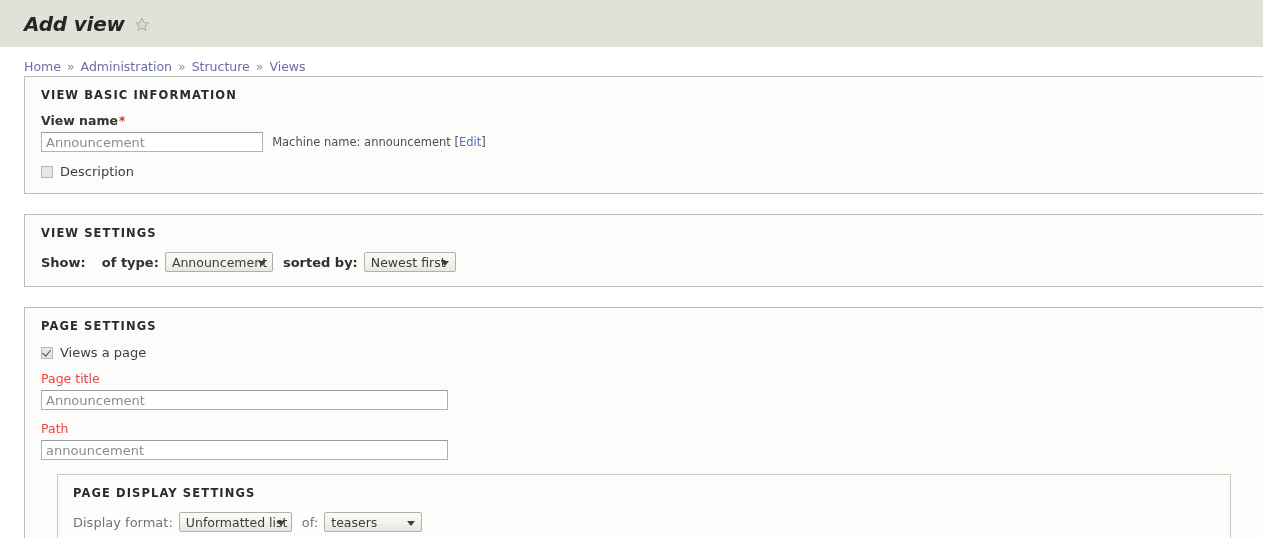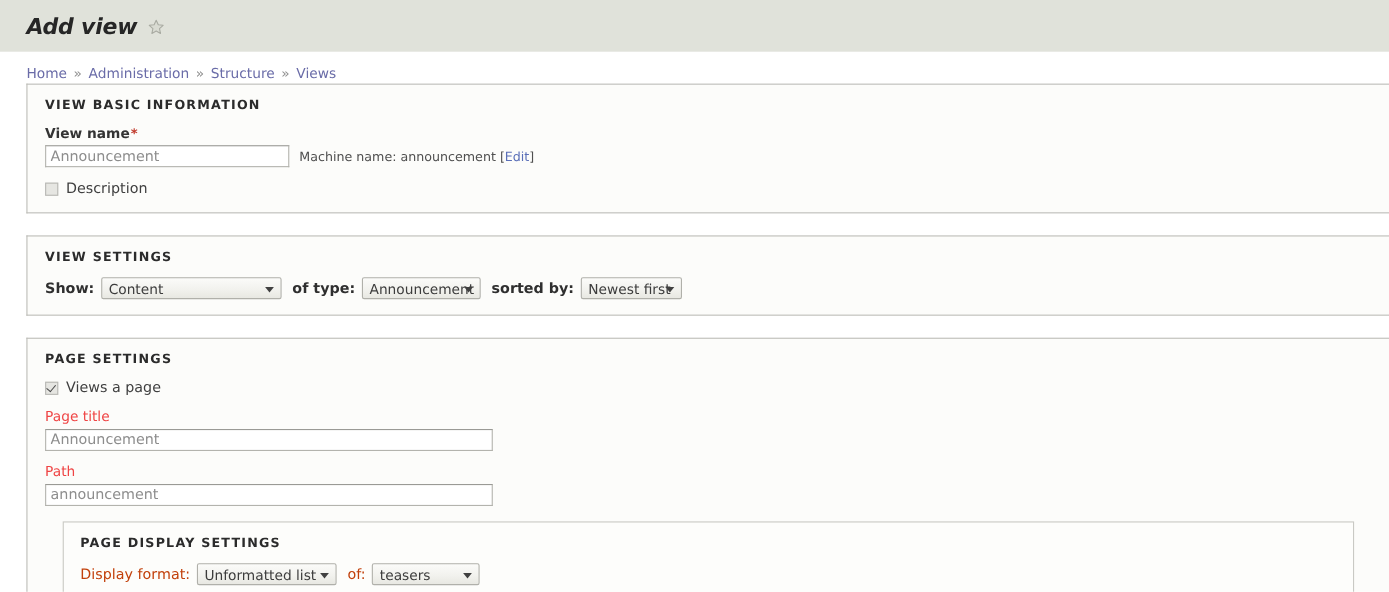--- a/index.html
+++ b/index.html
@@ -165,21 +165,21 @@
   }
   .inline-row .inline-label {
     font-size: 13px;
     font-weight: bold;
     color: #2f2f2f;
     margin-right: 6px;
     white-space: nowrap;
   }
   .inline-row .inline-label.plain {
     font-weight: normal;
-    color: #c2410c;
+    color: #737373;
   }
   .inline-row .gap { width: 10px; flex: 0 0 auto; }
 
   
   .sel {
     position: relative;
     display: inline-block;
     box-sizing: border-box;
     height: 20px;
     border: 1px solid #b0b0aa;
@@ -198,21 +198,21 @@
     position: absolute;
     right: 6px;
     top: 8px;
     border-left: 4px solid transparent;
     border-right: 4px solid transparent;
     border-top: 5px solid #404040;
   }
   .sel.w-content   { width: 164px; }
   .sel.w-type      { width: 108px; }
   .sel.w-sorted    { width: 92px; }
-  .sel.w-format    { width: 127px; }
+  .sel.w-format    { width: 113px; }
   .sel.w-of        { width: 98px; }
 
   
   .fieldset.nested {
     margin: 14px 16px 0 16px;
     border: 1px solid #c9c9c4;
     border-right: 1px solid #c9c9c4;
     background: #fdfdfb;
   }
   .fieldset.nested .legend { padding: 11px 0 0 15px; }
@@ -258,21 +258,20 @@
     </div>
 
   </div>
 </div>
 
 <div class="fieldset">
   <div class="legend">VIEW SETTINGS</div>
   <div class="fs-body">
     <div class="inline-row">
       <span class="inline-label">Show:</span>
-      <span class="sel w-content">Content</span>
       <span class="gap"></span>
       <span class="inline-label">of type:</span>
       <span class="sel w-type">Announcement</span>
       <span class="gap"></span>
       <span class="inline-label">sorted by:</span>
       <span class="sel w-sorted">Newest first</span>
     </div>
   </div>
 </div>
 

